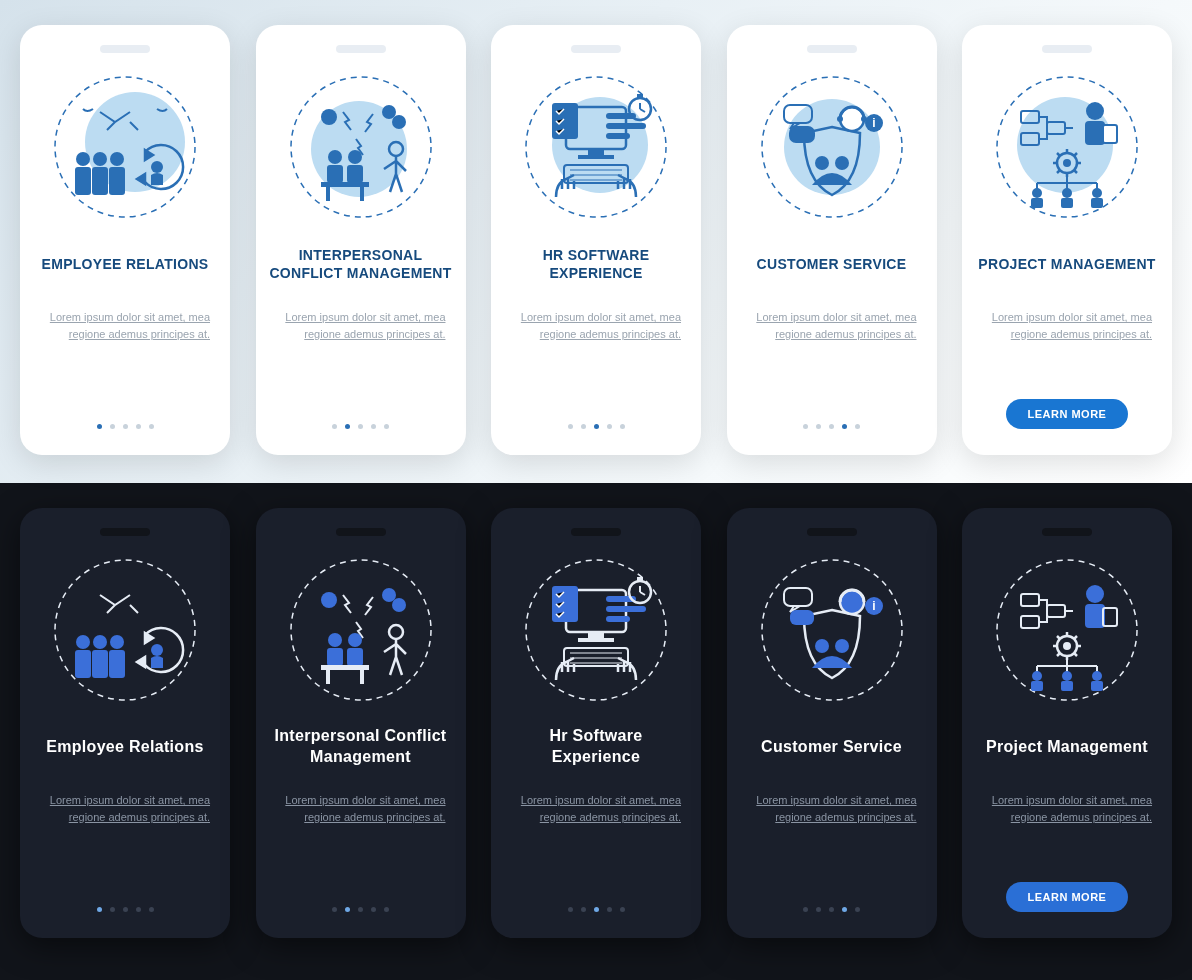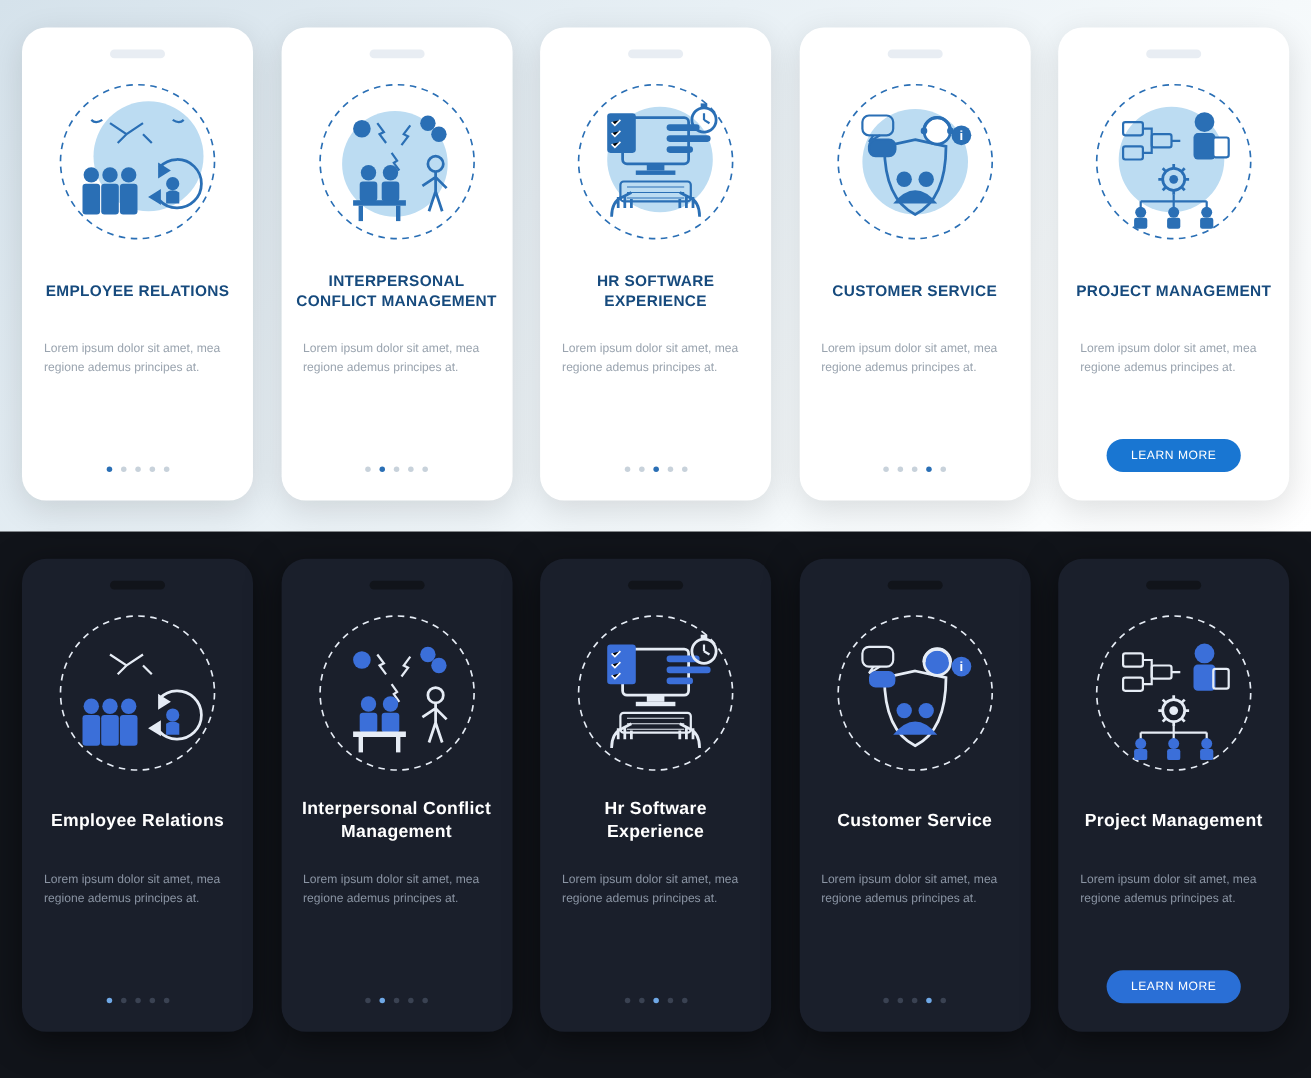--- a/index.html
+++ b/index.html
@@ -13,30 +13,30 @@
   .phone.dark { background: #1a1f2b; box-shadow: 0 8px 30px rgba(0,0,0,0.5); }
   
   .notch { width: 50px; height: 8px; border-radius: 4px; background: #e8edf3; margin-bottom: 10px; }
   .phone.dark .notch { background: #11141a; }
   
   .illus { width: 160px; height: 160px; display: flex; align-items: center; justify-content: center; margin-top: 4px; }
   
   .title { font-size: 14px; font-weight: 800; text-align: center; color: #164a7d; letter-spacing: 0.3px; line-height: 1.3; text-transform: uppercase; margin-top: 10px; min-height: 54px; display:flex; align-items:center; }
   .phone.dark .title { color: #fff; text-transform: none; font-weight: 700; font-size: 16px; }
   
-  .body { font-size: 11px; color: #9aa4af; text-align: left; line-height: 1.5; margin-top: 18px; padding: 0 8px; }
+  .body { font-size: 11px; color: #9aa4af; text-align: right; line-height: 1.5; margin-top: 18px; padding: 0 8px; text-decoration: underline; }
   .phone.dark .body { color: #8a94a3; }
   
   .dots { display: flex; gap: 8px; margin-top: auto; margin-bottom: 6px; }
   .dot { width: 5px; height: 5px; border-radius: 50%; background: #c8d2db; }
   .dot.active { background: #2a6fb5; }
   .phone.dark .dot { background: #3a4252; }
   .phone.dark .dot.active { background: #6fa8e6; }
   
-  .learn { background: #1976d2; color: #fff; font-size: 11px; font-weight: 400; letter-spacing: 0.5px; border: none; padding: 9px 22px; border-radius: 16px; margin-top: auto; margin-bottom: 6px; cursor: pointer; }
+  .learn { background: #1976d2; color: #fff; font-size: 11px; font-weight: 700; letter-spacing: 0.5px; border: none; padding: 9px 22px; border-radius: 16px; margin-top: auto; margin-bottom: 6px; cursor: pointer; }
   .phone.dark .learn { background: #2a6fd6; }
   
   .dashed { fill: none; stroke-dasharray: 6 5; stroke-width: 1.5; }
   
 </style>
 </head>
 <body>
 
 <div class="section light">
 

